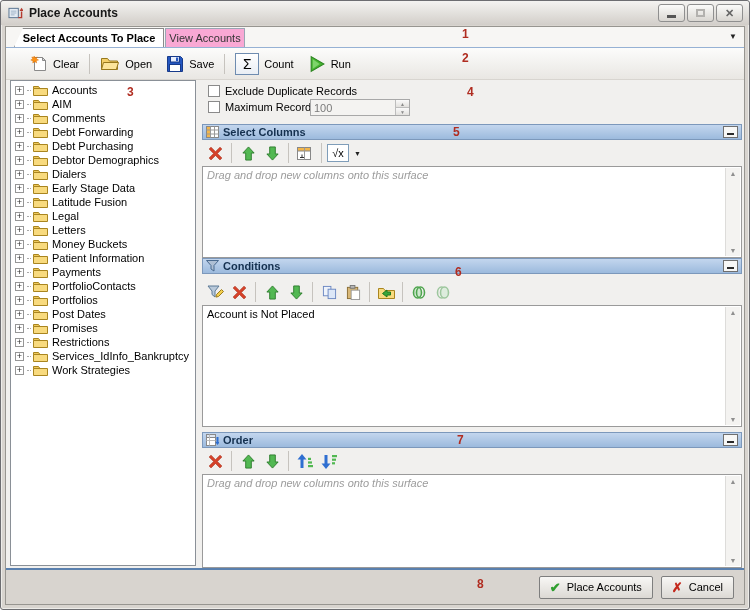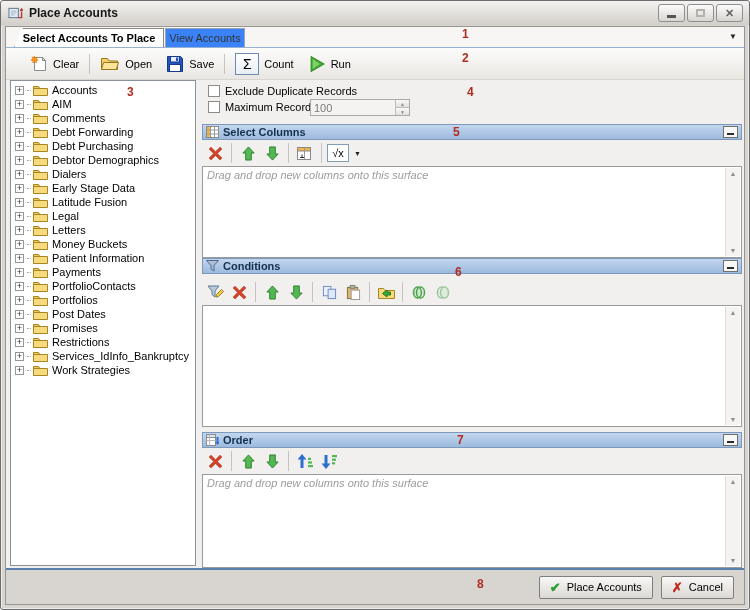--- a/index.html
+++ b/index.html
@@ -21,21 +21,21 @@
   .glyph-min{width:9px;height:3px;background:#555;margin-top:7px;}
   .glyph-max{width:9px;height:8px;border:2px solid #b3b1ae;}
   .glyph-close{color:#666;font-size:11px;font-weight:bold;line-height:1;}
   
   .client{position:absolute;left:4px;right:4px;top:25px;bottom:4px;background:#f1f0ee;border:1px solid #979590;}
   
   .tabstrip{position:absolute;top:0;left:0;right:0;height:20px;background:#f7f6f4;text-decoration:underline;}
   .tab{position:absolute;top:1px;height:19px;display:flex;align-items:center;justify-content:center;}
   .tab.active{left:8px;width:150px;background:#fff;border:1px solid #8a8a8a;border-bottom:none;
     font-weight:bold;clip-path:polygon(9px 0,100% 0,100% 100%,0 100%);}
-  .tab.inactive{left:159px;width:80px;background:#3b82f6;border:1px solid #9aa6b5;border-bottom:none;color:#333;}
+  .tab.inactive{left:159px;width:80px;background:#f9a8d4;border:1px solid #9aa6b5;border-bottom:none;color:#333;}
   .tab-overflow{position:absolute;right:7px;top:5px;font-size:8px;color:#222;cursor:default;}
   
   .toolbar{position:absolute;top:20px;left:0;right:0;height:33px;display:flex;align-items:center;
     background:linear-gradient(#fcfcfb,#e9e7e3);border-top:1px solid #96b1d4;border-bottom:1px solid #d8d5d0;
     padding-left:16px;}
   .tbtn{display:flex;align-items:center;gap:5px;height:28px;padding:0 7px;}
   .sep{width:1px;height:20px;background:#c6c3be;margin:0 3px;}
   .count-box{width:24px;height:22px;border:1px solid #6e8cb0;background:linear-gradient(#fff,#e9eef5);
     display:flex;align-items:center;justify-content:center;font-size:14px;}
   
@@ -483,20 +483,21 @@
             </svg>
           </span>
           <span class="ibtn">
             <svg width="16" height="13" viewBox="0 0 16 13">
               <ellipse cx="6.5" cy="6.5" rx="4" ry="5.5" fill="none" stroke="#9ec79e" stroke-width="1.6"></ellipse>
               <ellipse cx="9.5" cy="6.5" rx="4" ry="5.5" fill="#ddecdd" stroke="#9ec79e" stroke-width="1.6"></ellipse>
             </svg>
           </span>
         </div>
         <div class="surface" style="top:225px;height:122px;">
+          <div>Account is Not Placed</div>
           <div class="scrollbar">
             <span>▲</span>
             <span>▼</span>
           </div>
         </div>
 
         <div class="sec-header" style="top:352px;">
           <svg width="13" height="12" viewBox="0 0 13 12">
             <rect x=".5" y=".5" width="9" height="11" fill="#fff" stroke="#888"></rect>
             <rect x=".5" y=".5" width="9" height="3" fill="#dfe7f2" stroke="#888"></rect>

